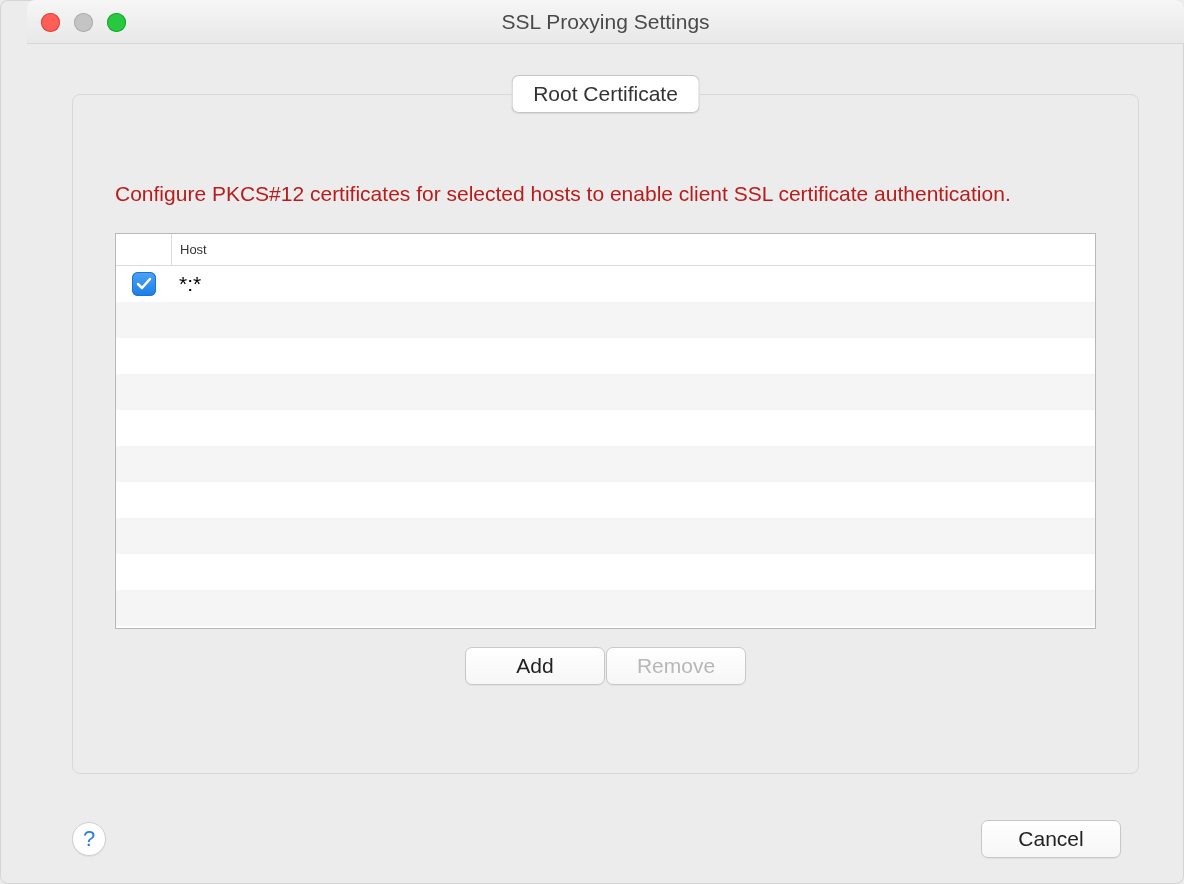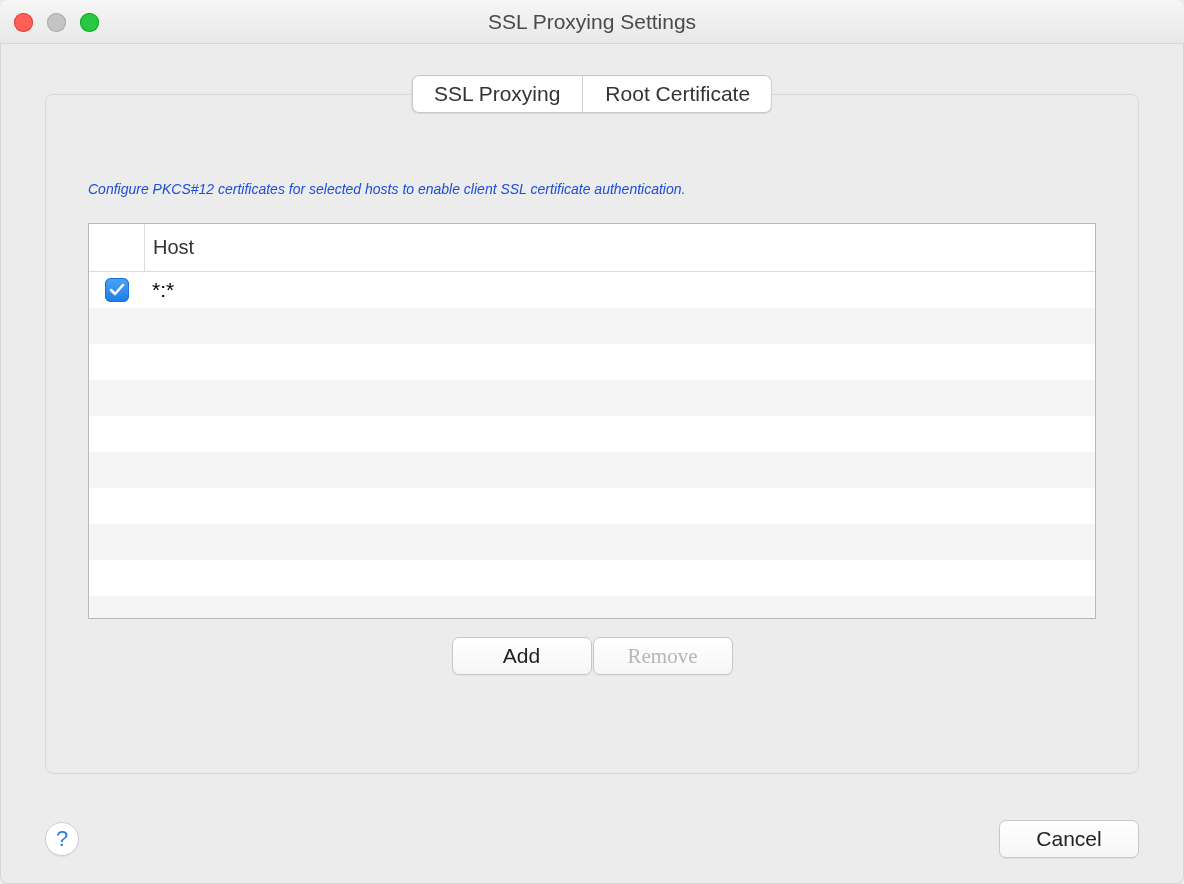--- a/index.html
+++ b/index.html
@@ -13,20 +13,21 @@
   }
   .window {
     width: 1184px;
     height: 884px;
     border-radius: 8px;
     background: #ececec;
     box-shadow: inset 0 0 0 1px #d6d6d6;
     display: flex;
     flex-direction: column;
     position: relative;
+    padding-left: 27px;
   }
   .titlebar {
     height: 44px;
     border-bottom: 1px solid #d6d6d6;
     display: flex;
     align-items: center;
     position: relative;
     background: linear-gradient(#f6f6f6, #e8e8e8);
     border-top-left-radius: 8px;
     border-top-right-radius: 8px;
@@ -91,38 +92,37 @@
   .tab.active {
     background: linear-gradient(#58a9f4, #1f80ea);
     color: #fff;
     box-shadow: inset 0 0 0 1px #1f78d8;
   }
   .tab:first-child { border-radius: 7px 0 0 7px; }
   .tab:last-child  { border-radius: 0 7px 7px 0; }
 
   .desc {
     padding: 84px 42px 24px 42px;
-    font-size: 14px;
-    color: #1d4ed8;
+    font-size: 21px;
+    color: #b91c1c;
     line-height: 1.45;
-    font-style: italic;
   }
 
   .table-wrap {
     margin: 0 42px;
     border: 1px solid #b8b8b8;
     background: #fff;
     height: 396px;
     overflow: hidden;
   }
   .thead {
     display: flex;
-    height: 48px;
-    align-items: center;
-    font-size: 20px;
+    height: 32px;
+    align-items: center;
+    font-size: 13px;
     color: #333;
     border-bottom: 1px solid #dcdcdc;
     background: #fff;
   }
   .th {
     display: flex;
     align-items: center;
     padding-left: 8px;
     border-left: 1px solid #dcdcdc;
     height: 100%;
@@ -161,21 +161,21 @@
     min-width: 140px;
     height: 38px;
     border: 1px solid #c8c8c8;
     border-radius: 7px;
     background: linear-gradient(#ffffff, #f6f6f6);
     font-size: 21px;
     color: #222;
     cursor: default;
     box-shadow: 0 1px 1px rgba(0,0,0,.05);
   }
-  .btn.disabled { color: #b7b7b7; font-family: Liberation Serif, serif; }
+  .btn.disabled { color: #b7b7b7; }
 
   .footer {
     position: absolute;
     left: 45px; right: 45px; bottom: 26px;
     display: flex;
     align-items: center;
   }
   .help {
     width: 34px; height: 34px;
     border-radius: 50%;
@@ -186,41 +186,40 @@
     font-size: 22px;
     box-shadow: 0 1px 1px rgba(0,0,0,.06);
   }
   .footer-spacer { flex:1; }
   .btn.primary {
     background: linear-gradient(#6cb2f7, #2a88ef);
     border: 1px solid #1f78d8;
     color: #fff;
     min-width: 140px;
   }
-  .btn.cancel { min-width: 140px; margin-right: 0; }
+  .btn.cancel { min-width: 140px; margin-right: 18px; }
 </style>
 </head>
 <body>
 
 <div class="window">
 
   <div class="titlebar">
     <div class="traffic">
       <div class="tl-btn tl-close"></div>
       <div class="tl-btn tl-min"></div>
       <div class="tl-btn tl-zoom"></div>
     </div>
     <div class="title">SSL Proxying Settings</div>
   </div>
 
   <div class="content">
     <div class="panel">
 
       <div class="tabs">
-        <div class="tab">SSL Proxying</div>
         <div class="tab">Root Certificate</div>
       </div>
 
       <div class="desc">Configure PKCS#12 certificates for selected hosts to enable client SSL certificate authentication.</div>
 
       <div class="table-wrap">
         <div class="thead">
           <div class="th col-chk"></div>
           <div class="th col-host">Host</div>
         </div>

